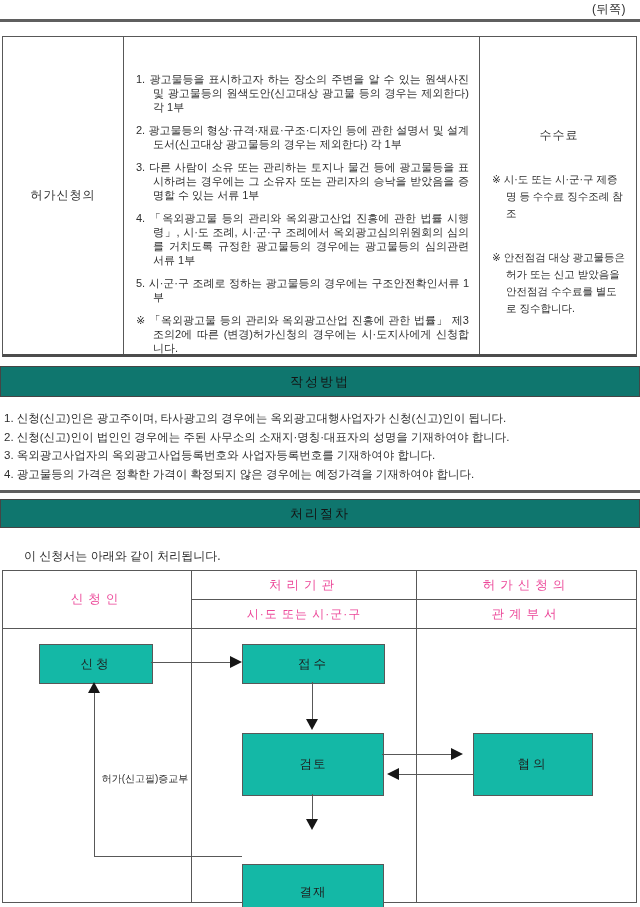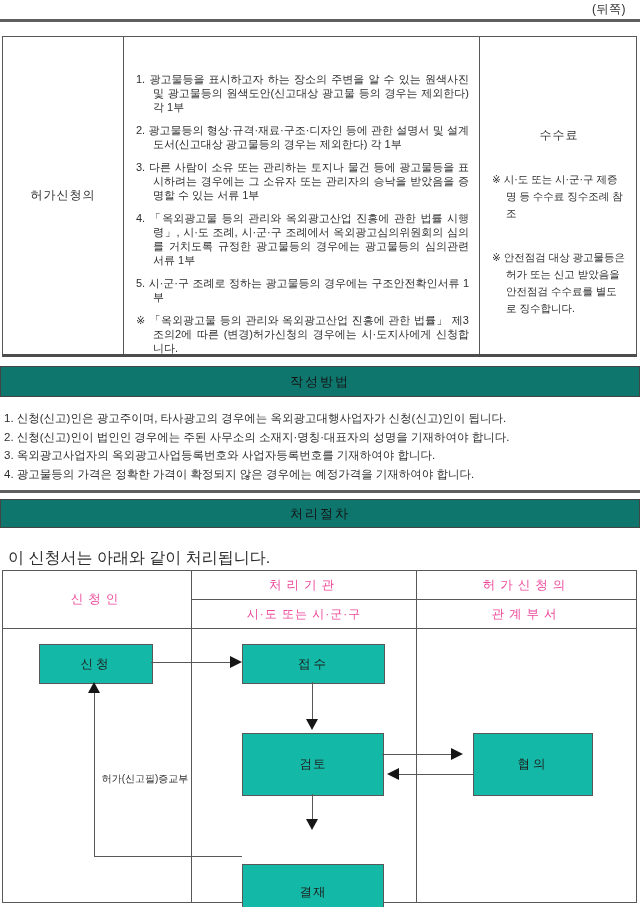--- a/index.html
+++ b/index.html
@@ -53,21 +53,21 @@
     font-size:13px;letter-spacing:2px;
   }
   #bar-instructions{top:366px;height:31px;line-height:29px;}
   #bar-procedure{top:499px;height:29px;line-height:27px;}
 
   
   #instructions-list{top:409px;left:4px;width:626px;font-size:11.5px;line-height:18.5px;}
   .instruction-item{word-break:break-all;}
 
   
-  #procedure-intro{top:548px;left:8px;font-size:16px;}
+  #procedure-intro{top:548px;left:24px;font-size:12px;}
 
   
   #flowchart{
     top:570px;left:2px;width:635px;height:333px;box-sizing:border-box;
     border:1px solid #585858;
   }
   .fc-grid{position:absolute;background:#585858;}
   .fc-head{
     position:absolute;text-align:right;font-size:12.5px;color:#ec4899;
     display:flex;align-items:center;justify-content:center;

